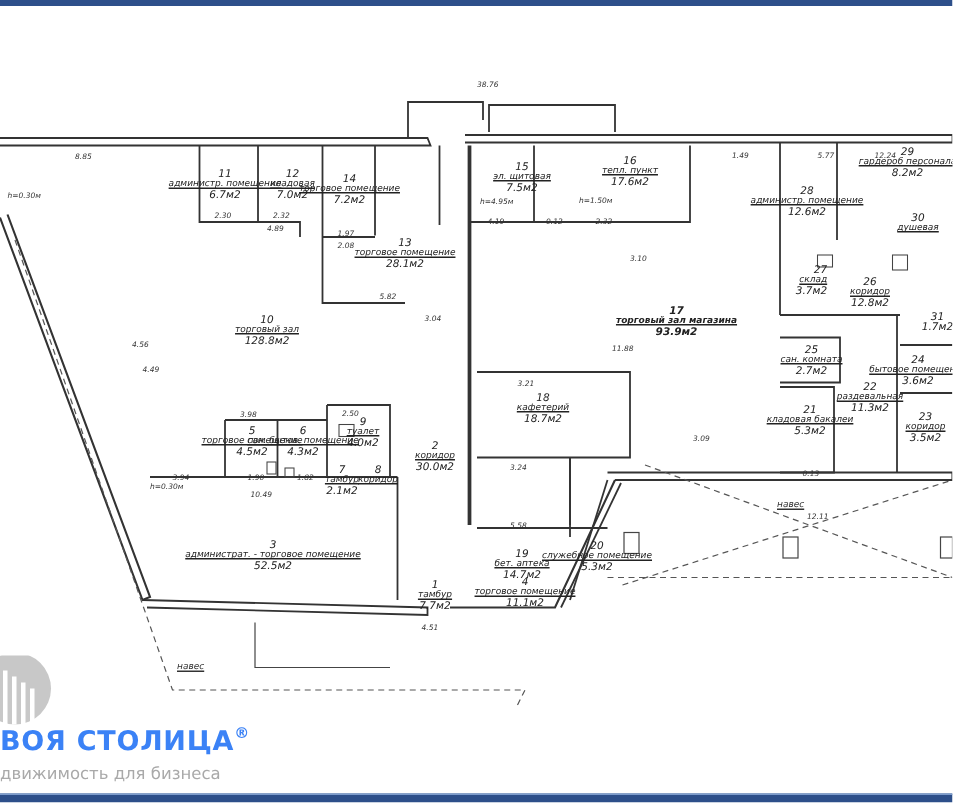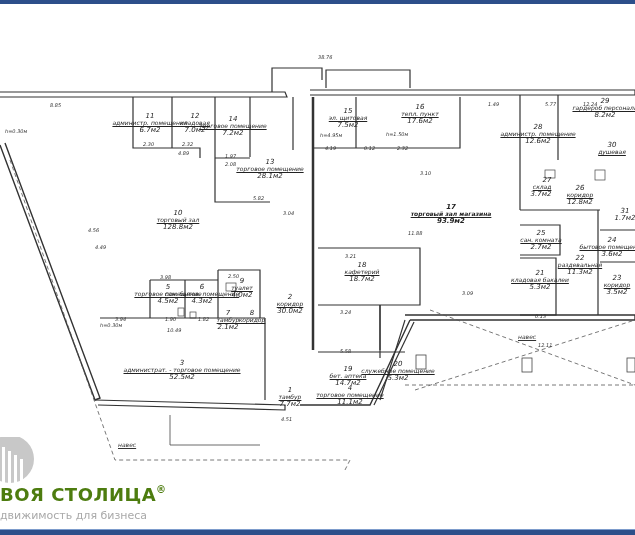--- a/index.html
+++ b/index.html
@@ -6,21 +6,21 @@
   body{width:635px;height:535px;position:relative;overflow:hidden;font-family:"Liberation Sans",sans-serif;}
   .topbar{position:absolute;left:0;top:0;width:635px;height:4px;background:#2d4f8a;}
   .botbar{position:absolute;left:0;bottom:0;width:635px;height:5px;background:#2d4f8a;border-top:1px solid #7d9ccc;}
   svg.plan{position:absolute;left:0;top:0;}
   .lbl{position:absolute;font-family:"DejaVu Sans",sans-serif;font-style:italic;color:#222;text-align:center;line-height:1.05;white-space:nowrap;transform:translateX(-50%);}
   .lbl .num{display:block;font-size:7px;}
   .lbl .name{display:block;font-size:6px;text-decoration:underline;}
   .lbl .area{display:block;font-size:7px;}
   .dim{position:absolute;font-family:"DejaVu Sans",sans-serif;font-style:italic;font-size:5px;color:#333;white-space:nowrap;}
   .logo{position:absolute;left:0;top:437px;}
-  .logo-title{position:absolute;left:0;top:484px;font-family:"DejaVu Sans",sans-serif;font-weight:bold;font-size:18px;color:#4d7c0f;letter-spacing:0.5px;white-space:nowrap;}
+  .logo-title{position:absolute;left:0;top:484px;font-family:"DejaVu Sans",sans-serif;font-weight:bold;font-size:18px;color:#3b82f6;letter-spacing:0.5px;white-space:nowrap;}
   .logo-sub{position:absolute;left:0;top:509px;font-family:"DejaVu Sans",sans-serif;font-size:11px;color:#a9a9a9;white-space:nowrap;}
   .naves{position:absolute;font-family:"DejaVu Sans",sans-serif;font-style:italic;font-size:6px;color:#333;text-decoration:underline;}
 </style>
 </head>
 <body>
 
 <div class="topbar"></div>
 
 <svg class="plan" width="635" height="535" viewBox="0 0 635 535">
   <g fill="none" stroke="#333" stroke-width="1.2">

